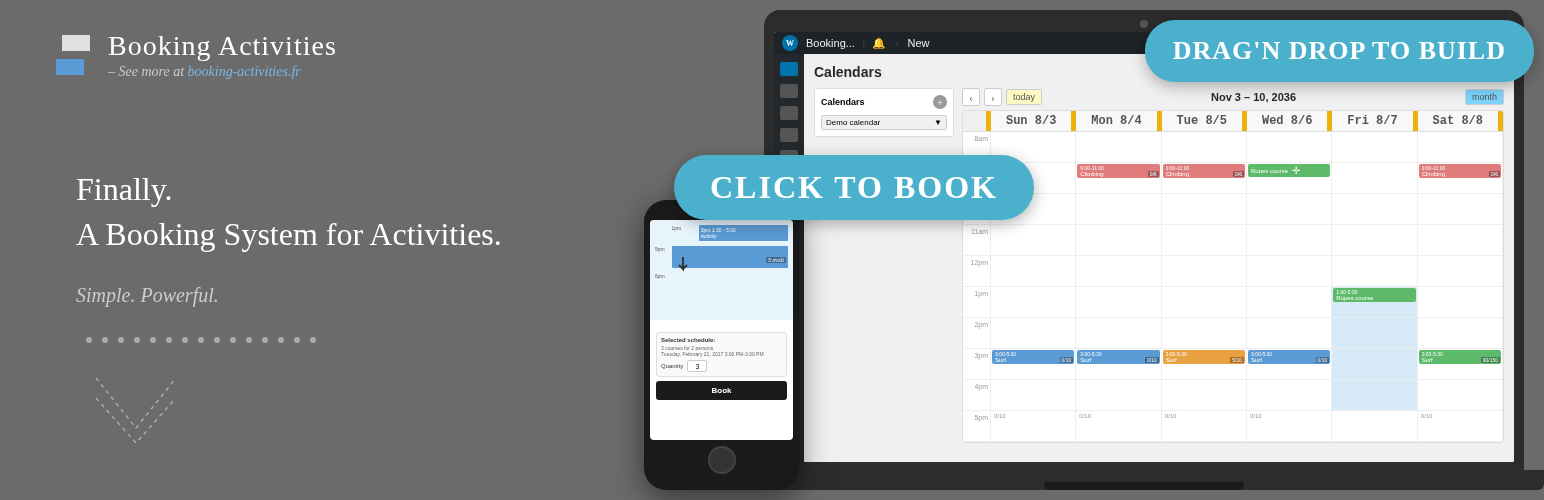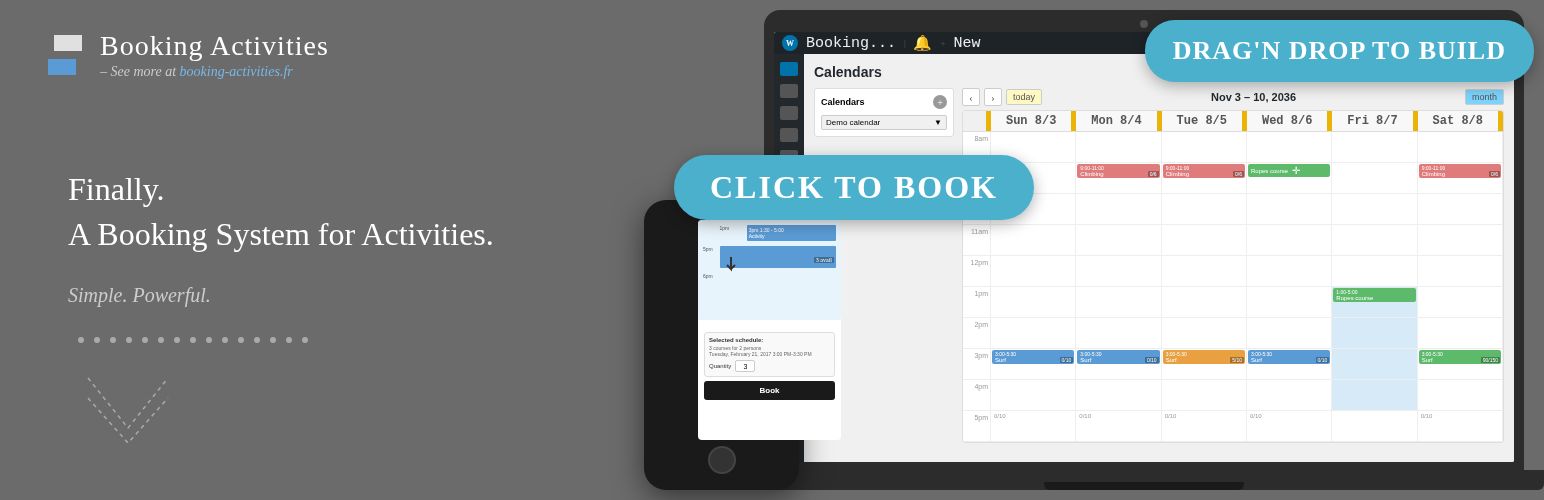--- a/index.html
+++ b/index.html
@@ -8,21 +8,21 @@
       height: 500px;
       background-color: #6b6b6b;
       font-family: 'Georgia', serif;
       overflow: hidden;
       position: relative;
     }
 
     
     .left-section {
       position: absolute;
-      left: 8px;
+      left: 16px;
       top: 0;
       width: 640px;
       height: 500px;
       display: flex;
       flex-direction: column;
       padding: 30px 40px;
     }
 
     .logo-area {
       display: flex;
@@ -195,22 +195,22 @@
       display: flex;
       align-items: center;
       justify-content: center;
       font-size: 8px;
       color: white;
       font-weight: bold;
     }
 
     .wp-bar-text {
       color: #eee;
-      font-size: 15px;
-      font-family: Liberation Mono, monospace;
+      font-size: 11px;
+      font-family: Liberation Sans, sans-serif;
     }
 
     .wp-bar-sep { color: #555; font-size: 9px; }
 
     
     .main-content {
       display: flex;
       height: calc(100% - 22px);
     }
 
@@ -435,21 +435,20 @@
       border-radius: 2px;
       margin: 0 auto 6px;
     }
 
     .phone-screen {
       width: 100%;
       height: 220px;
       background: white;
       border-radius: 4px;
       overflow: hidden;
-      margin-left: 48px;
     }
 
     .phone-home-btn {
       width: 28px;
       height: 28px;
       background: #333;
       border-radius: 50%;
       margin: 6px auto 0;
       border: 2px solid #444;
     }

